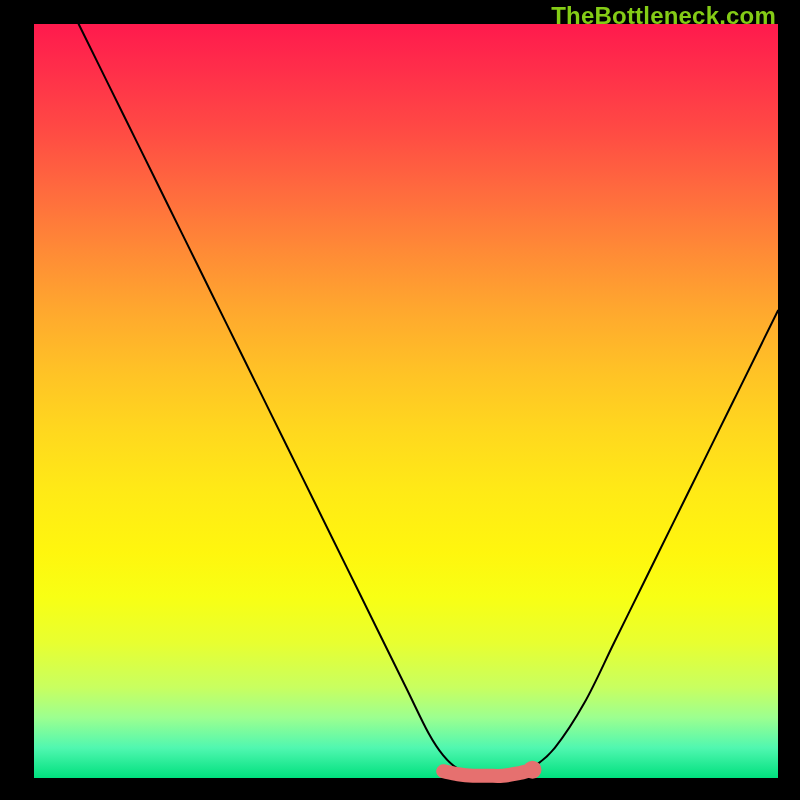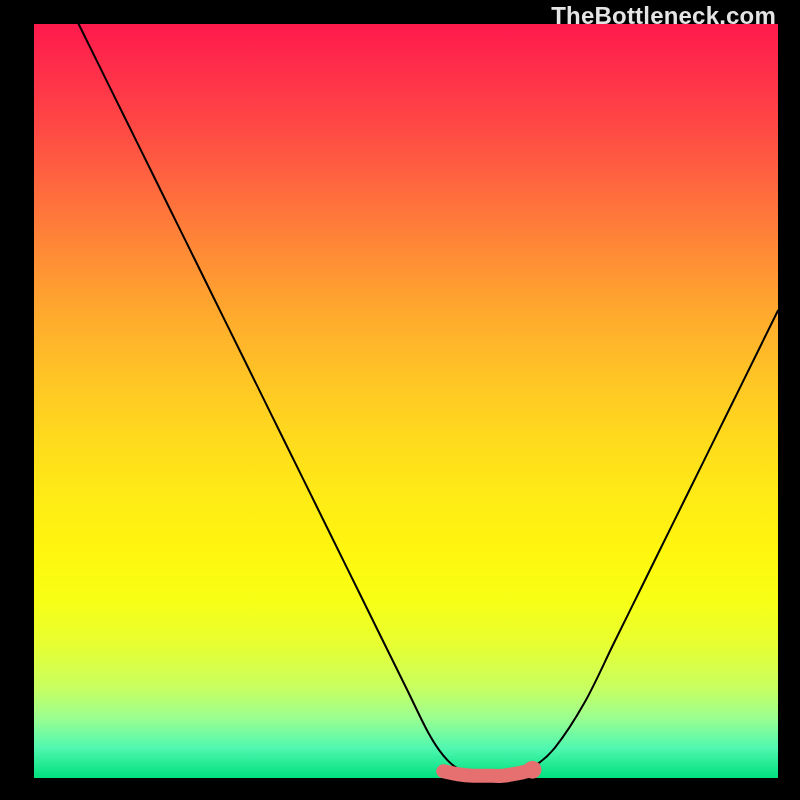--- a/index.html
+++ b/index.html
@@ -42,21 +42,21 @@
       #50f7b0 96%,
       #00e07e 100%);
   }
   .watermark {
     position: absolute;
     top: 2px;
     right: 24px;
     font-family: Arial, Helvetica, sans-serif;
     font-size: 24px;
     font-weight: 600;
-    color: #e5e5e5;
+    color: #84cc16;
     letter-spacing: 0.2px;
   }
   svg {
     position: absolute;
     left: 0;
     top: 0;
   }
 </style>
 </head>
 <body>

